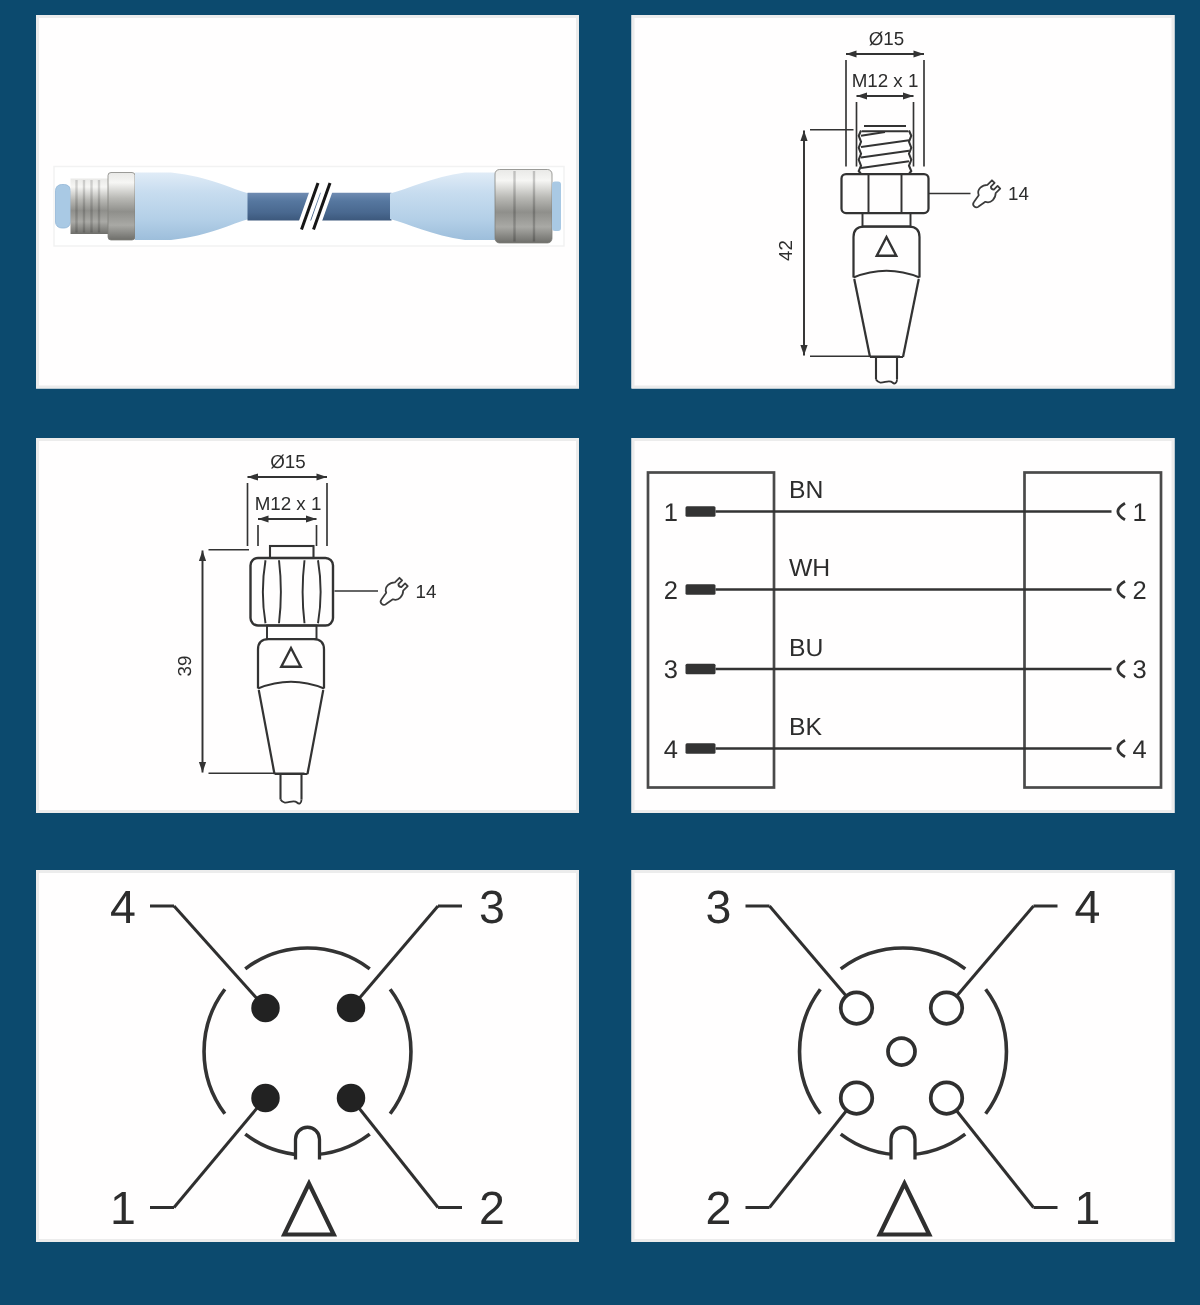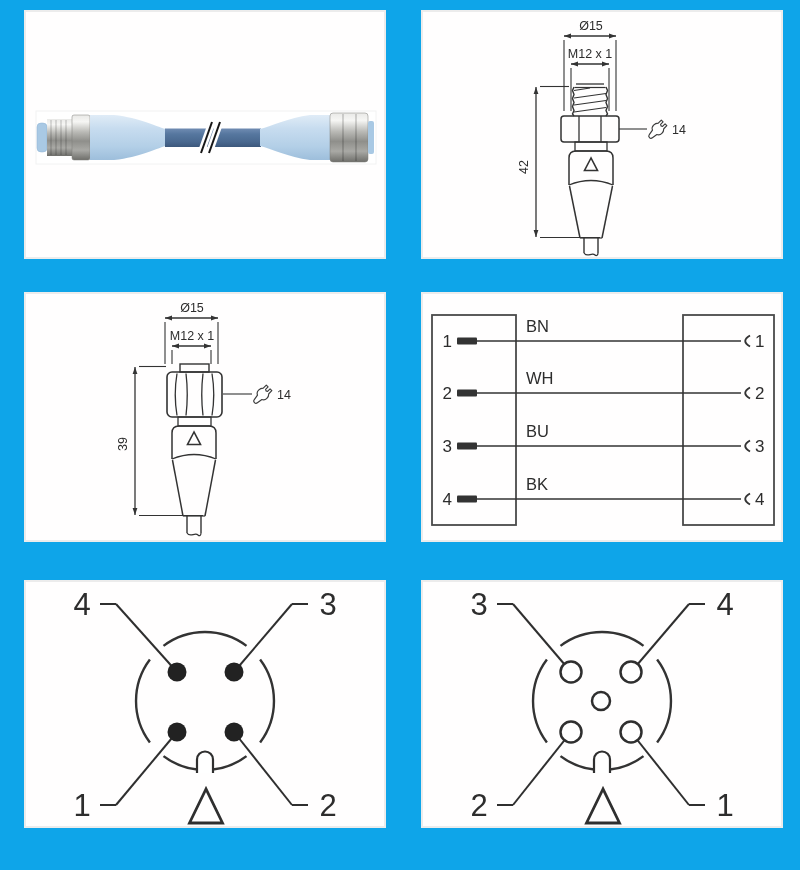--- a/index.html
+++ b/index.html
@@ -1,17 +1,17 @@
 <!DOCTYPE html>
 <html><head>
 <meta charset="utf-8">
 <style>
   html,body{margin:0;padding:0;background:#ffffff;}
   body{font-family:"Liberation Sans", sans-serif;}
-  #page{position:relative;width:800px;height:870px;background:#0ea5e9;overflow:hidden;}
+  #page{position:relative;width:800px;height:870px;background:#0c4a6e;overflow:hidden;}
   .panel{position:absolute;background:#fffefe;border:2px solid #ececec;box-sizing:border-box;}
   #p1{left:24px;top:10px;width:362px;height:249px;}
   #p2{left:421px;top:10px;width:362px;height:249px;}
   #p3{left:24px;top:292px;width:362px;height:250px;}
   #p4{left:421px;top:292px;width:362px;height:250px;}
   #p5{left:24px;top:580px;width:362px;height:248px;}
   #p6{left:421px;top:580px;width:362px;height:248px;}
   svg{display:block;}
   .ln{stroke:#333;fill:none;}
   text{fill:#2d2d2d;font-family:"Liberation Sans", sans-serif;}

